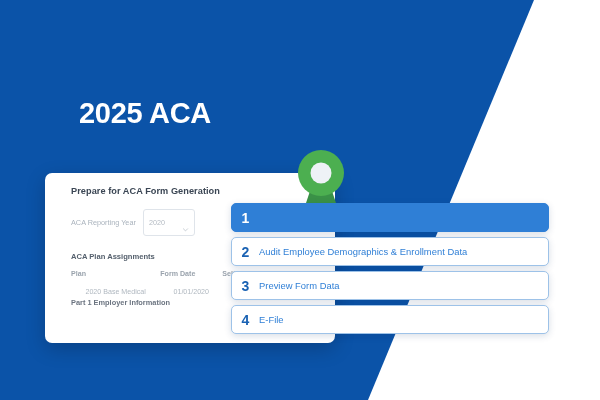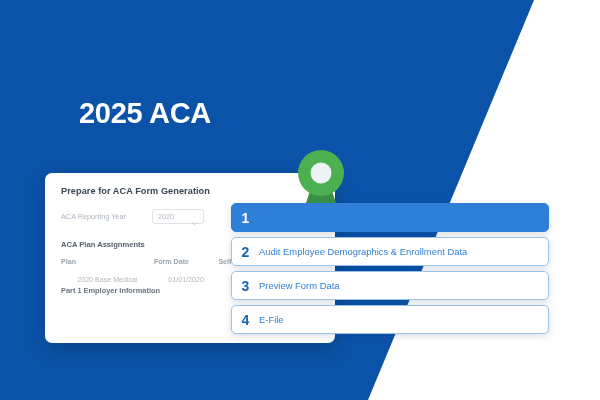--- a/index.html
+++ b/index.html
@@ -56,45 +56,45 @@
     left: 45px;
     top: 173px;
     width: 290px;
     height: 170px;
     background: #ffffff;
     border-radius: 7px;
     box-shadow: 0 6px 20px rgba(0,0,0,0.20);
     overflow: hidden;
   }
   .app-card-inner {
-    padding: 13px 16px 0 16px;
+    padding: 13px 16px 0 26px;
   }
   .card-title {
     font-size: 9.2px;
     font-weight: bold;
     color: #3b4654;
     margin: 0 0 13px 0;
     letter-spacing: 0.05px;
   }
   .field-row {
     display: flex;
     align-items: center;
-    gap: 26px;
+    gap: 7px;
     margin-bottom: 16px;
   }
   .field-label {
     font-size: 7.3px;
     color: #aab3bd;
   }
   .select-box {
     display: flex;
     align-items: center;
     justify-content: space-between;
     width: 52px;
-    height: 15px;
+    height: 27px;
     padding: 0 5px;
     border: 1px solid #dfe4ea;
     border-radius: 3px;
     background: #fff;
     box-sizing: border-box;
   }
   .select-value {
     font-size: 7.2px;
     color: #b3bac2;
   }

